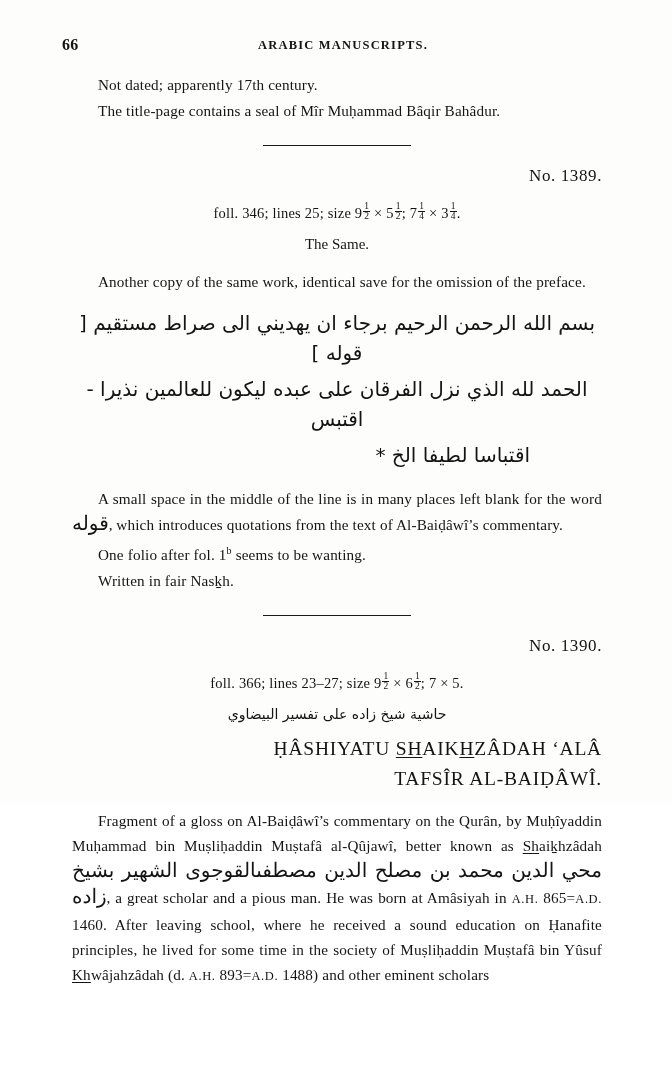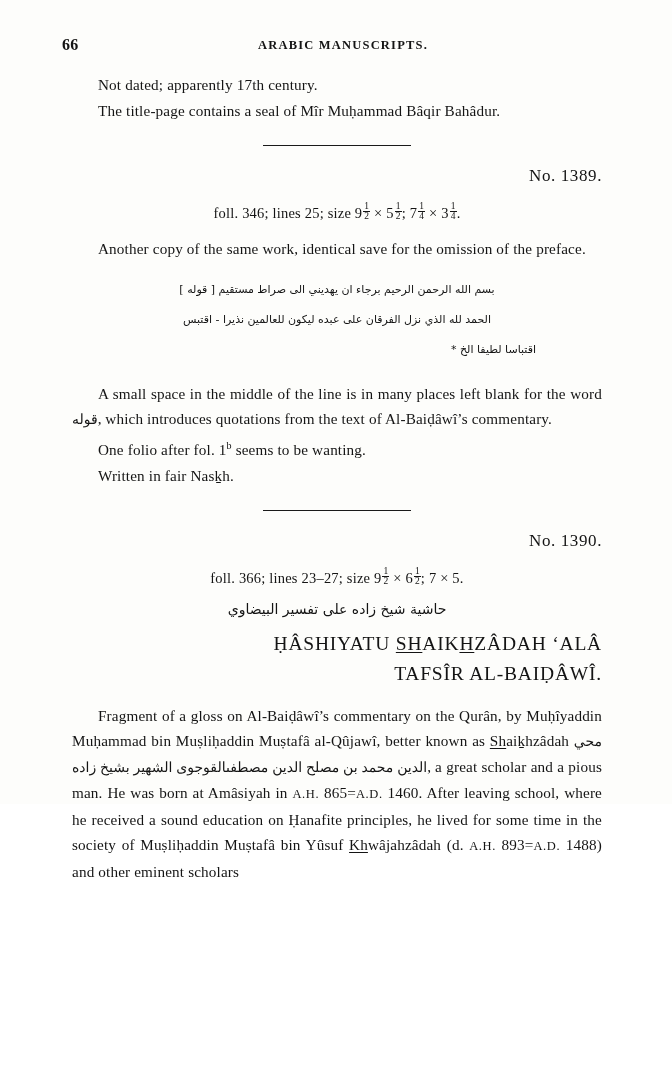--- a/index.html
+++ b/index.html
@@ -83,31 +83,31 @@
   }
   .subtitle {
     text-align: center;
     font-size: 15px;
     margin: 0 0 16px 0;
   }
   .arabic {
     direction: rtl;
     text-align: center;
     font-family: "DejaVu Sans", sans-serif;
-    font-size: 11px;
+    font-size: 20px;
     line-height: 30px;
-    margin: 0;
+    margin: 6px;
     letter-spacing: 0;
   }
   .arabic-block {
     margin: 14px 0 16px 0;
   }
   .arabic-inline {
     font-family: Liberation Serif, serif;
-    font-size: 14px;
+    font-size: 20px;
     direction: rtl;
     unicode-bidi: embed;
   }
   .arabic-title {
     direction: rtl;
     text-align: center;
     font-family: "DejaVu Sans", sans-serif;
     font-size: 14px;
     margin: 12px 0 6px 0;
   }
@@ -149,20 +149,21 @@
     <p class="txt indent">The title-page contains a seal of Mîr Muḥammad Bâqir Bahâdur.</p>
 
     <div class="rule"></div>
 
     <p class="no-head">No. 1389.</p>
 
     <p class="meta-line">
       <span>foll. 346; lines 25; size 9</span><span class="frac"><i>1</i><b>2</b></span><span> × 5</span><span class="frac"><i>1</i><b>2</b></span><span>; 7</span><span class="frac"><i>1</i><b>4</b></span><span> × 3</span><span class="frac"><i>1</i><b>4</b></span><span>.</span>
     </p>
 
+    <p class="subtitle">The Same.</p>
 
     <p class="txt indent">Another copy of the same work, identical save for the omission of the preface.</p>
 
     <div class="arabic-block">
       <p class="arabic">بسم الله الرحمن الرحيم برجاء ان يهديني الى صراط مستقيم [ قوله ]</p>
       <p class="arabic">الحمد لله الذي نزل الفرقان على عبده ليكون للعالمين نذيرا - اقتبس</p>
       <p class="arabic" style="text-align:right; padding-right:66px;">اقتباسا لطيفا الخ *</p>
     </div>
 
     <p class="txt indent"><span>A small space in the middle of the line is in many places left blank for the word </span><span class="arabic-inline">قوله</span><span>, which introduces quotations from the text of Al-Baiḍâwî’s commentary.</span></p>

